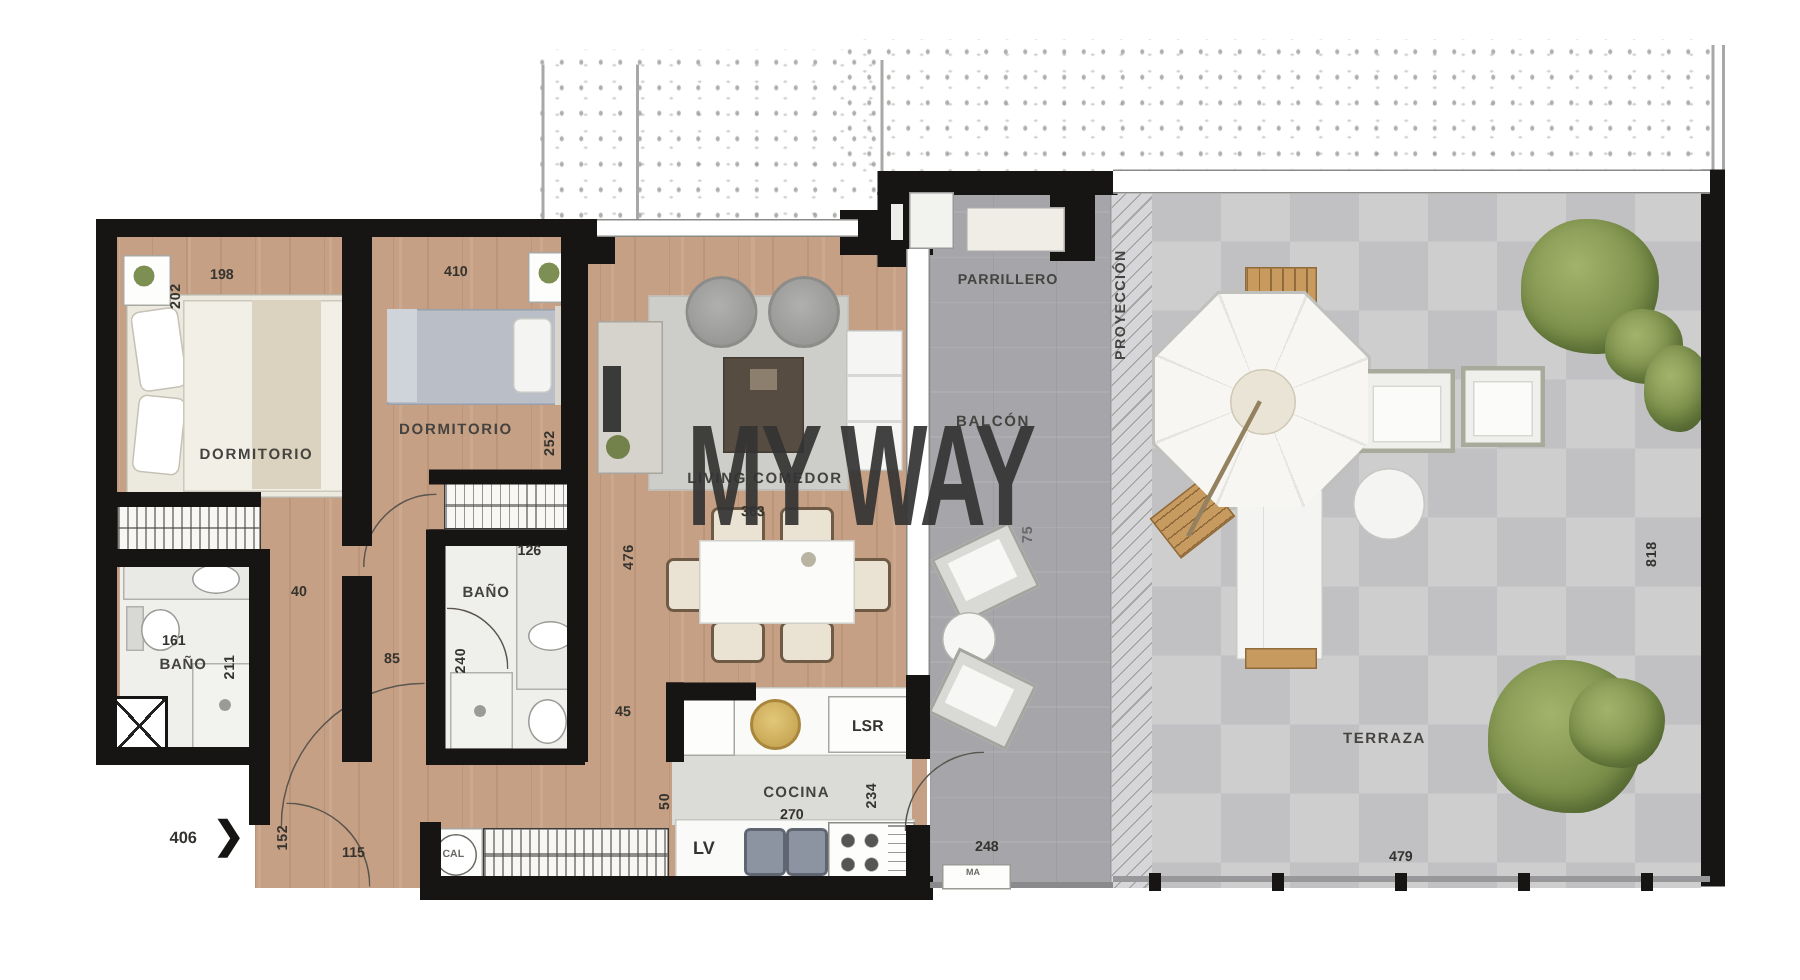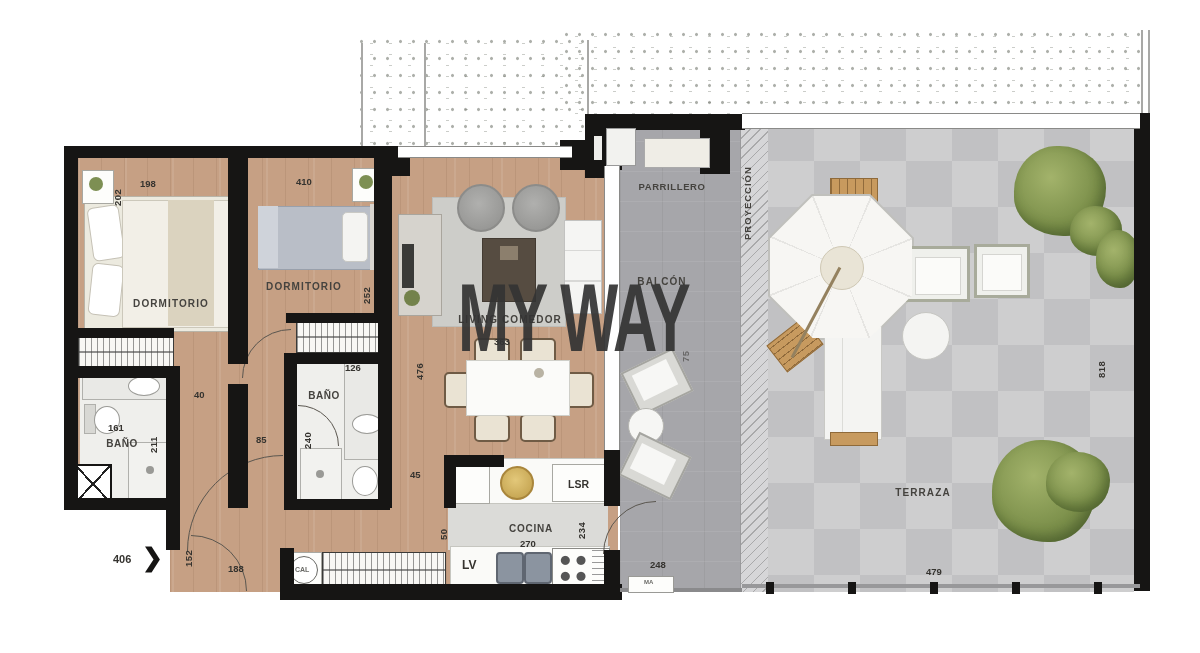--- a/index.html
+++ b/index.html
@@ -236,21 +236,21 @@
   <div class="abs room-label" style="left:96px;top:438px;width:52px;letter-spacing:.5px;">BAÑO</div>
   <div class="abs dimv" style="left:148px;top:417px;height:36px;">211</div>
 
   <div class="abs dim" style="left:345px;top:362px;">126</div>
   <div class="abs room-label" style="left:298px;top:390px;width:52px;letter-spacing:.5px;">BAÑO</div>
   <div class="abs dimv" style="left:302px;top:413px;height:36px;">240</div>
 
   <div class="abs dim" style="left:194px;top:389px;">40</div>
   <div class="abs dim" style="left:256px;top:390px;margin-top:44px;">85</div>
   <div class="abs dim" style="left:410px;top:469px;">45</div>
-  <div class="abs dim" style="left:228px;top:563px;">188</div>
+  <div class="abs dim" style="left:228px;top:563px;">115</div>
   <div class="abs dimv" style="left:183px;top:533px;height:34px;">152</div>
 
   <div class="abs room-label" style="left:440px;top:314px;width:140px;font-size:10px;">LIVING COMEDOR</div>
   <div class="abs dim" style="left:494px;top:336px;">363</div>
   <div class="abs dimv" style="left:414px;top:344px;height:36px;">476</div>
 
   <div class="abs room-label" style="left:496px;top:523px;width:70px;letter-spacing:.8px;">COCINA</div>
   <div class="abs dim" style="left:520px;top:538px;">270</div>
   <div class="abs dimv" style="left:576px;top:505px;height:34px;">234</div>
   <div class="abs dimv" style="left:438px;top:510px;height:30px;">50</div>

